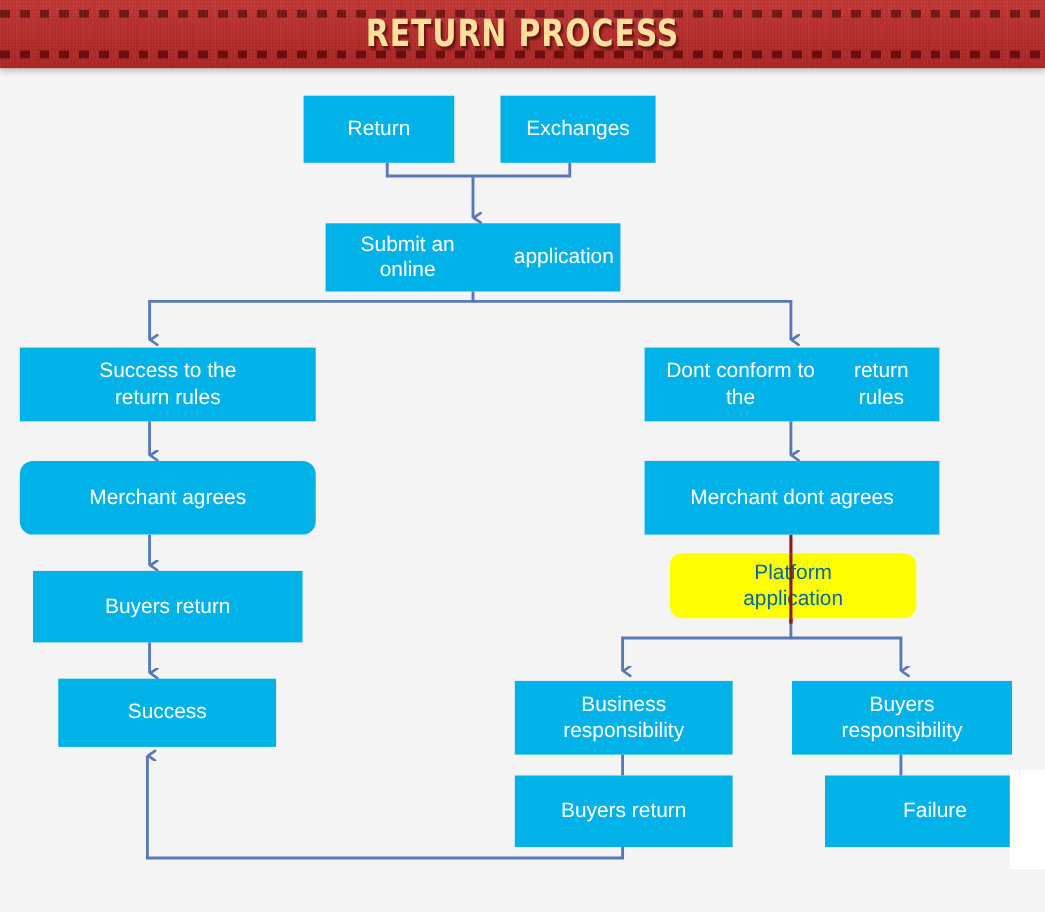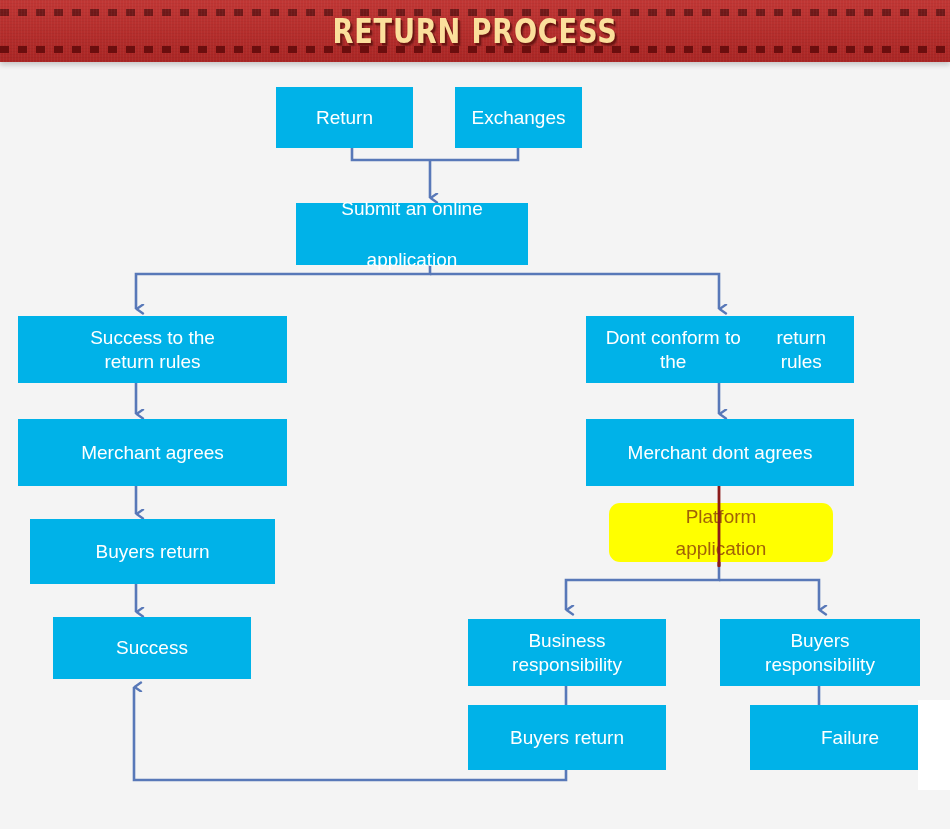--- a/index.html
+++ b/index.html
@@ -90,24 +90,23 @@
     text-align: center;
     color: #ffffff;
     background: #00b2e8;
     font-size: 19px;
     line-height: 1.22;
     padding: 2px 6px;
     z-index: 3;
   }
   .node.highlight {
     background: #ffff00;
-    color: #a16207;
+    color: #0369a1;
     border-radius: 11px;
     z-index: 2;
-    justify-content: space-between;
   }
   .node span { display: block; }
 
   
   #corner-artifact {
     position: absolute;
     left: 918px;
     top: 700px;
     width: 32px;
     height: 90px;
@@ -169,35 +168,35 @@
     </svg>
 
     <svg style="position:absolute;left:0;top:0;width:950px;height:767px;z-index:4;pointer-events:none;" viewBox="0 0 950 767" xmlns="http://www.w3.org/2000/svg">
       <path d="M 719,441 L 719,500" stroke="#8b1a1a" stroke-width="2.8" fill="none"></path>
     </svg>
 
     <div class="node" style="left:276px; top:25px; width:137px; height:61px;">
       <span>Return</span>
     </div>
 
-    <div class="node" style="left:455px; top:25px; width:127px; height:61px;">
+    <div class="node" style="left:455px; top:25px; width:141px; height:61px;">
       <span>Exchanges</span>
     </div>
 
-    <div class="node" style="left:296px; top:141px; width:232px; height:62px; flex-direction:column;gap:28px;">
+    <div class="node" style="left:296px; top:141px; width:268px; height:62px; flex-direction:row;gap:28px;">
       <span>Submit an online</span>
       <span>application</span>
     </div>
 
     <div class="node" style="left:18px; top:254px; width:269px; height:67px; flex-direction:column;">
       <span>Success to the</span>
       <span>return rules</span>
     </div>
 
-    <div class="node" style="left:18px; top:357px; width:269px; height:67px;">
+    <div class="node" style="left:18px; top:357px; width:269px; height:67px;border-radius:12px;">
       <span>Merchant agrees</span>
     </div>
 
     <div class="node" style="left:30px; top:457px; width:245px; height:65px;">
       <span>Buyers return</span>
     </div>
 
     <div class="node" style="left:53px; top:555px; width:198px; height:62px;">
       <span>Success</span>
     </div>

